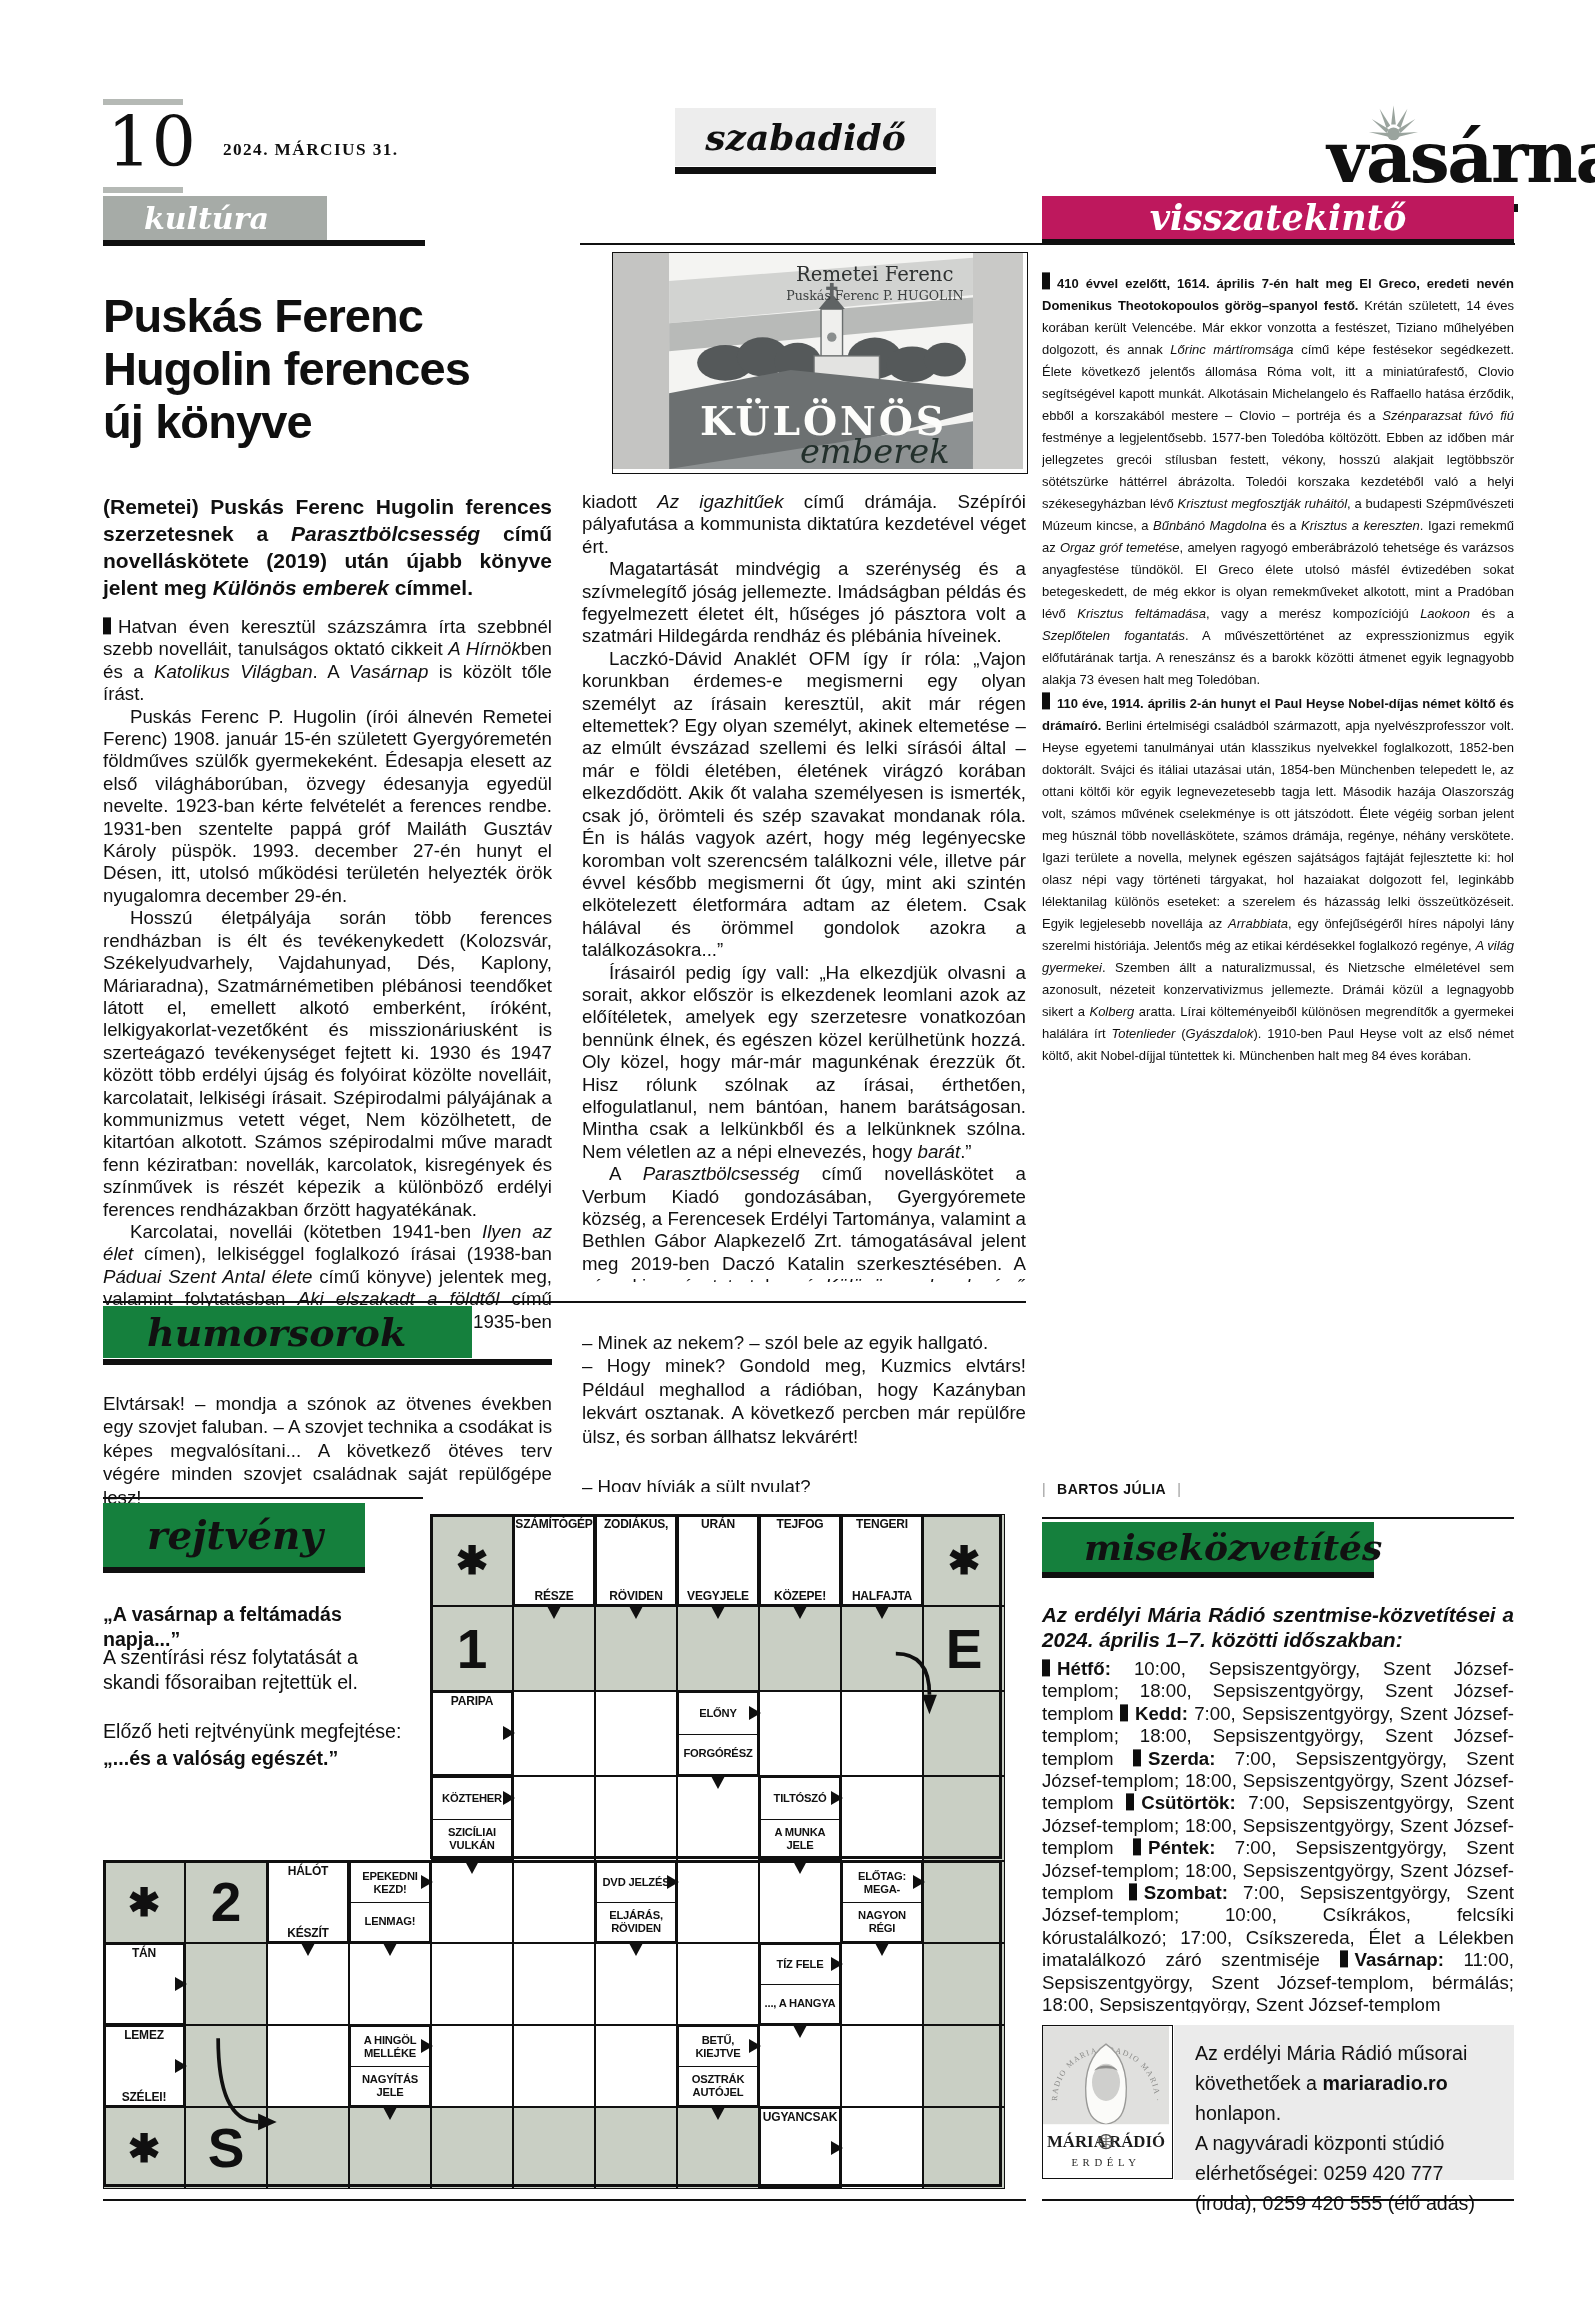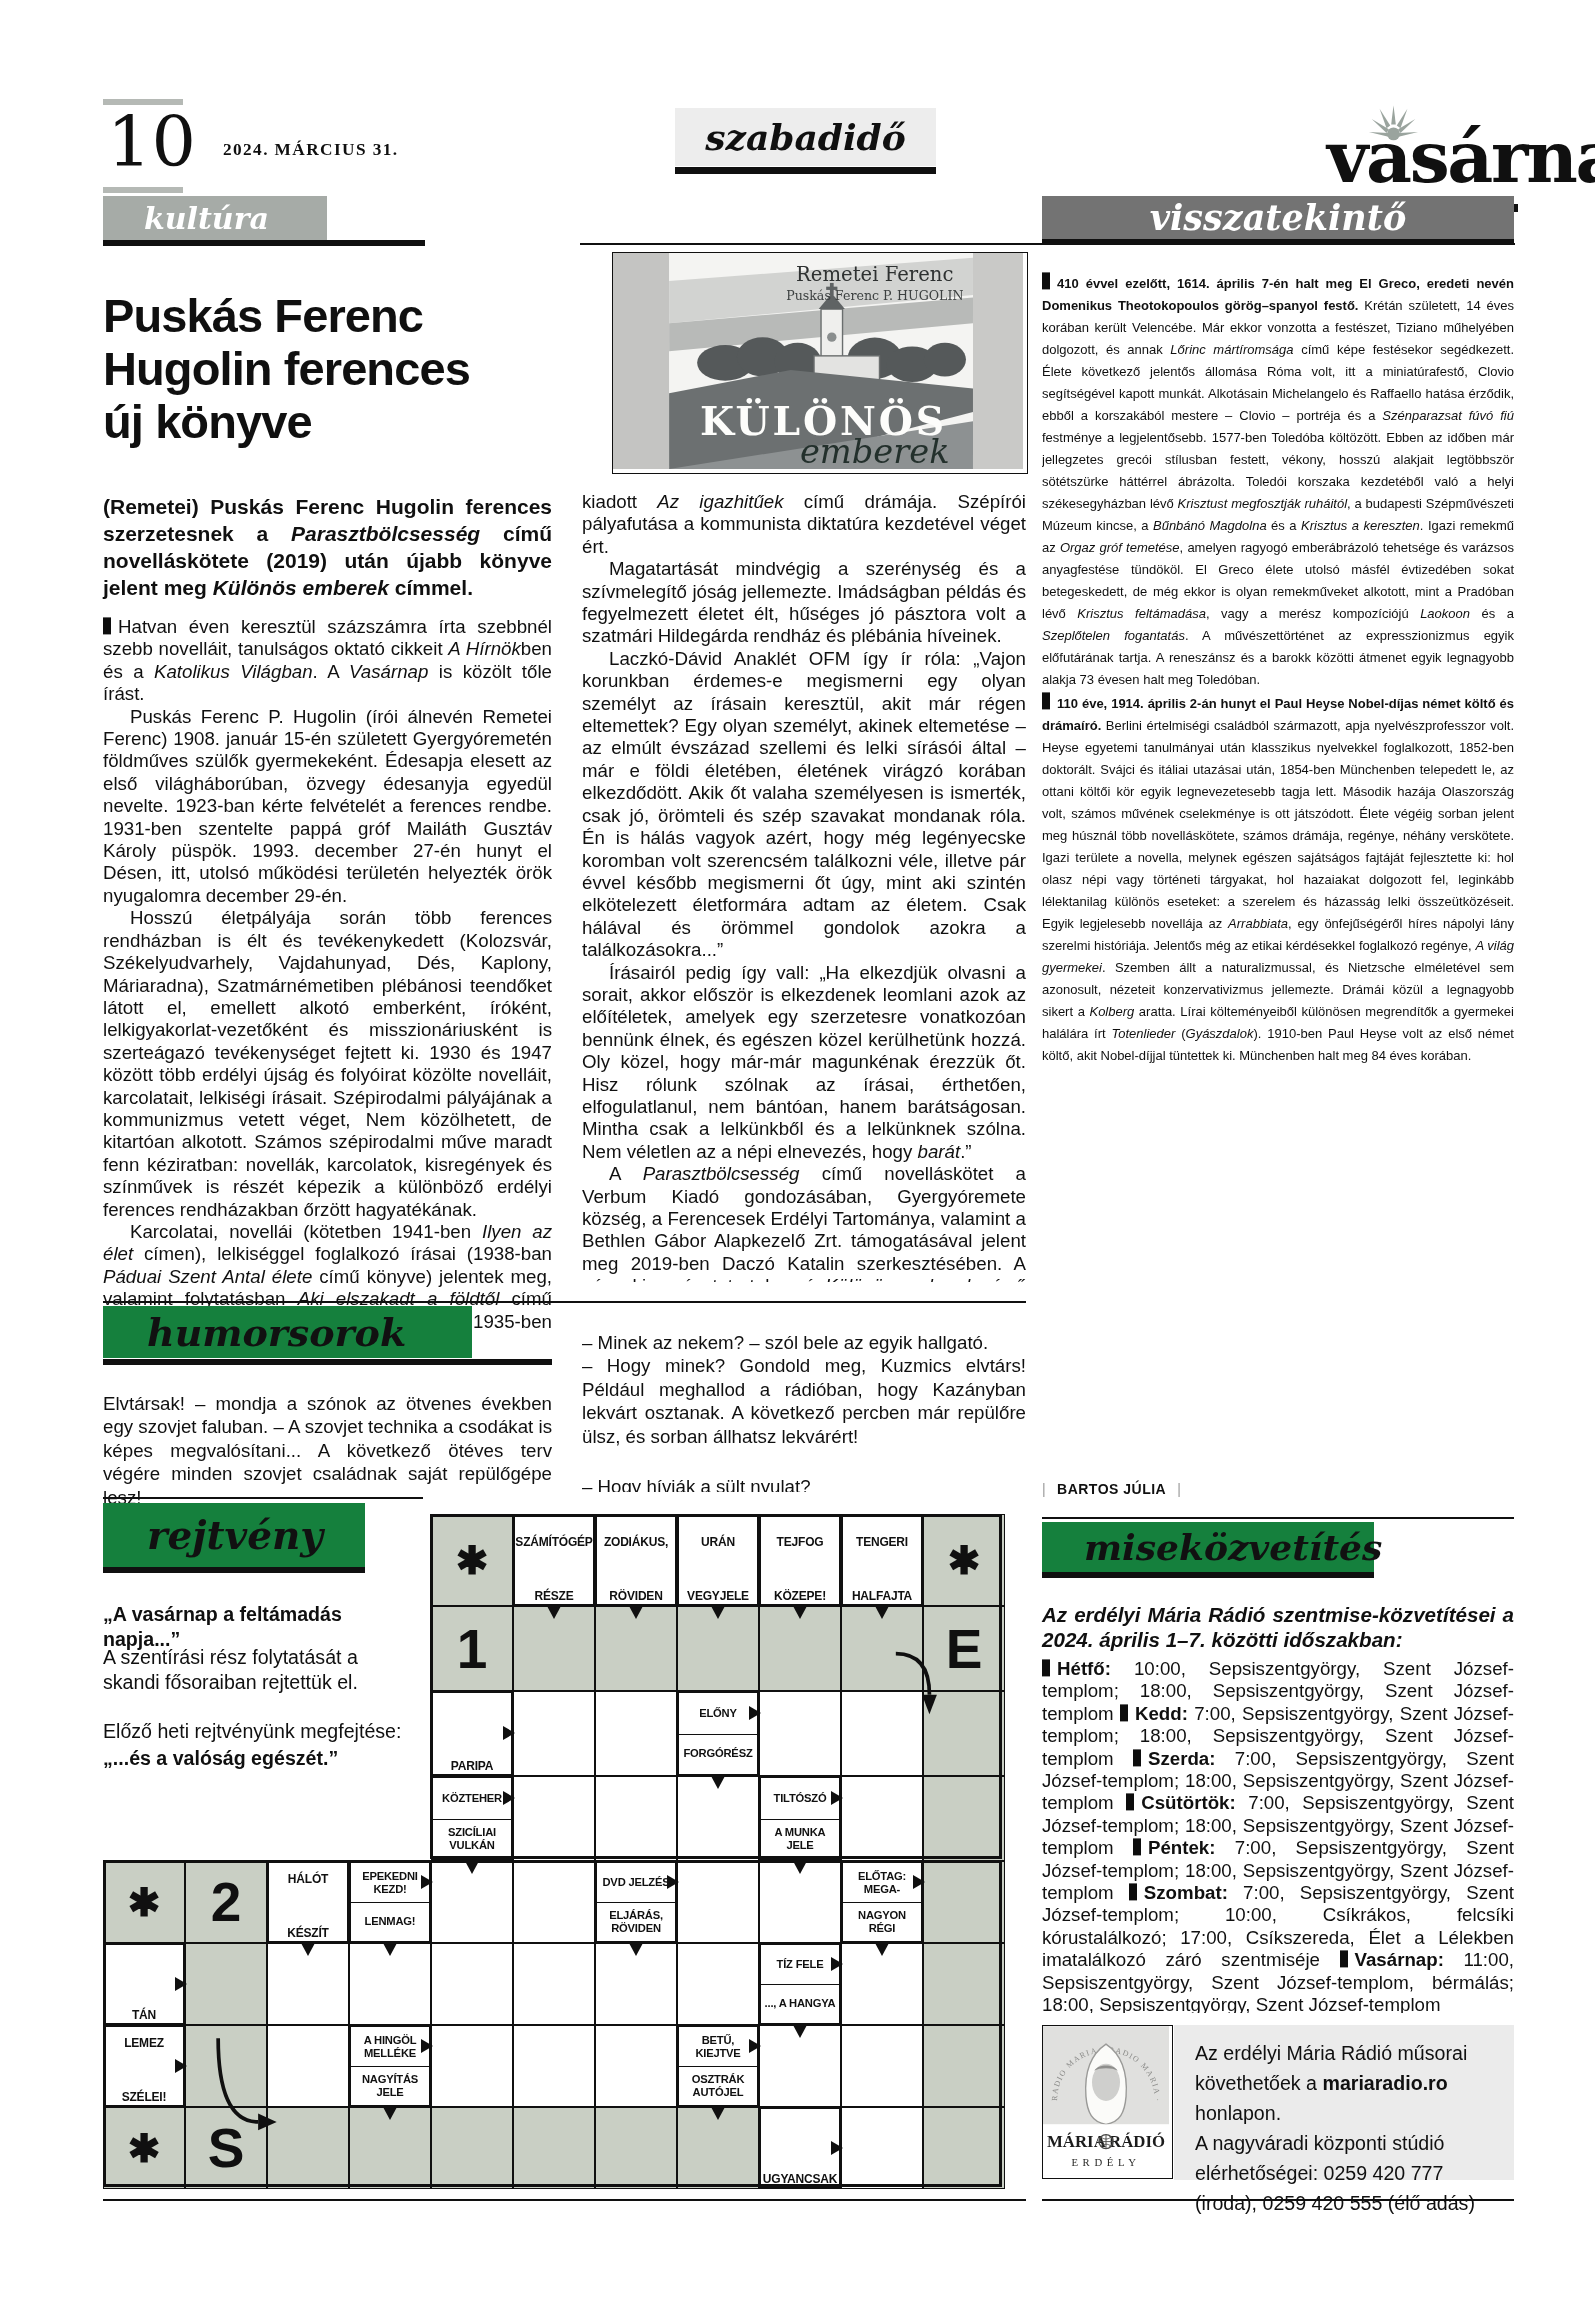--- a/index.html
+++ b/index.html
@@ -13,21 +13,21 @@
   .pagenum{font-family:"DejaVu Serif",serif;font-size:70px;line-height:1;}
   .dateline{font-family:"Liberation Serif",serif;font-weight:700;font-size:17.3px;letter-spacing:1.4px;}
   .midlabel{background:#ededed;display:flex;align-items:center;justify-content:center;}
   .midlabel span{font-family:"DejaVu Serif",serif;font-style:italic;font-weight:700;font-size:36px;}
   .brand{font-family:"DejaVu Serif",serif;font-weight:700;font-size:71px;letter-spacing:-2.3px;line-height:1;}
 
   
   .seclabel{display:flex;align-items:center;}
   .seclabel span{font-family:"DejaVu Serif",serif;font-style:italic;font-weight:700;}
   .gbox{background:#a6aba7;color:#fff;align-items:center;}
-  .sage{background:#737373;color:#fff;}
+  .sage{background:#be185d;color:#fff;}
   .lightbox{background:#15803d;color:#111;}
 
   
   .headline{font-weight:700;font-size:47px;line-height:53px;letter-spacing:-0.9px;white-space:pre-line;}
   .lead .para{font-weight:700;font-size:21px;line-height:27px;text-align:justify;}
   .body-col{font-size:18.7px;line-height:22.4px;overflow:hidden;}
   .body-col .para{text-align:justify;}
   .body-col .para.ind{text-indent:27px;}
   .it{font-style:italic;}
   .bd{font-weight:700;}
@@ -42,21 +42,21 @@
   .schedule .para{text-align:justify;}
   .puzznote{font-size:19.6px;line-height:25px;}
   .panela .para{font-size:19.6px;line-height:30px;}
 
   
   .grid{display:grid;grid-template-columns:repeat(11,82px);
         grid-template-rows:92px 85px 85px 85px 82px 82px 82px 82px;}
   .pcell{position:relative;border:1.4px solid #101010;background:#fff;}
   .pcell.sh{background:#c9cfc4;}
   .pcell.cl{border-width:2.3px;}
-  .clines{position:absolute;inset:0;display:flex;flex-direction:column;align-items:center;justify-content:flex-end;
+  .clines{position:absolute;inset:0;display:flex;flex-direction:column;align-items:center;justify-content:space-between;
           font-weight:700;font-size:12px;line-height:14px;text-align:center;letter-spacing:-0.2px;padding:0.9px;gap:40px;}
   .half{position:absolute;left:0;right:0;height:50%;display:flex;flex-direction:column;align-items:center;justify-content:center;
         font-weight:700;font-size:11.2px;line-height:12.6px;text-align:center;letter-spacing:-0.2px;}
   .half.top{top:0;border-bottom:1.9px solid #101010;}
   .half.bot{bottom:0;}
   .bigch{position:absolute;inset:0;display:flex;align-items:center;justify-content:center;
          font-weight:700;font-size:55px;}
   .bigstar{position:absolute;inset:0;display:flex;align-items:center;justify-content:center;font-size:39px;font-weight:700;}
   .tri{position:absolute;top:-0.9px;left:50%;transform:translateX(-50%);width:0;height:0;
        border-left:7.5px solid transparent;border-right:7.5px solid transparent;border-top:13px solid #101010;z-index:3;}

